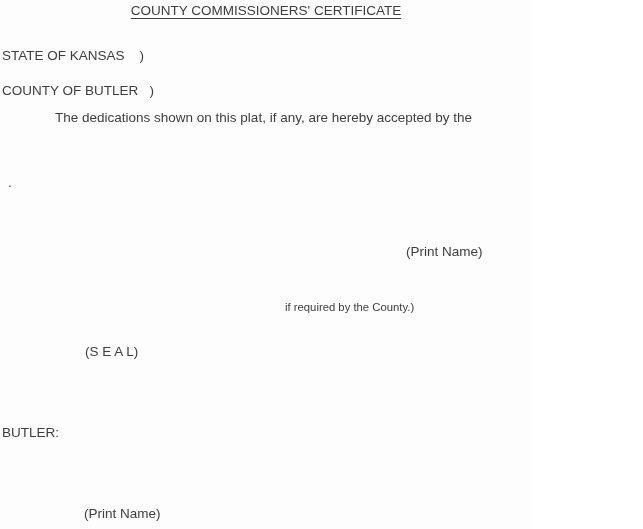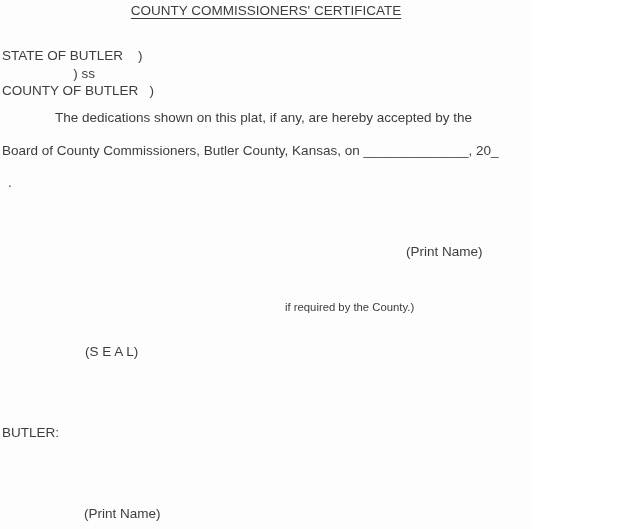--- a/index.html
+++ b/index.html
@@ -34,25 +34,24 @@
   .clerk-sig { left: 2px; top: 488px; }
   .clerk-print { left: 84px; top: 505px; }
 </style>
 </head>
 <body>
 
 <div class="page" style="color: rgb(61, 61, 61); background: rgb(253, 253, 253);">
 
   <div class="abs doc-title">COUNTY COMMISSIONERS' CERTIFICATE</div>
 
-  <div class="abs jurat"><span>STATE OF BUTLER    )</span><br><span>                   ) ss</span><br><span>COUNTY OF BUTLER   )</span></div>
+  <div class="abs jurat"><span>STATE OF KANSAS    )</span><br><br><span>COUNTY OF BUTLER   )</span></div>
 
   <div class="abs para-line1">The dedications shown on this plat, if any, are hereby accepted by the</div>
 
-  <div class="abs para-line2">Board of County Commissioners, Butler County, Kansas, on ______________, 20_</div>
 
   <div class="abs stray-period">.</div>
 
 
   <div class="abs chairman-print">(Print Name)</div>
 
   <div class="abs note"><br><span>if required by the County.)</span></div>
 
   <div class="abs seal">(S E A L)</div>
 

